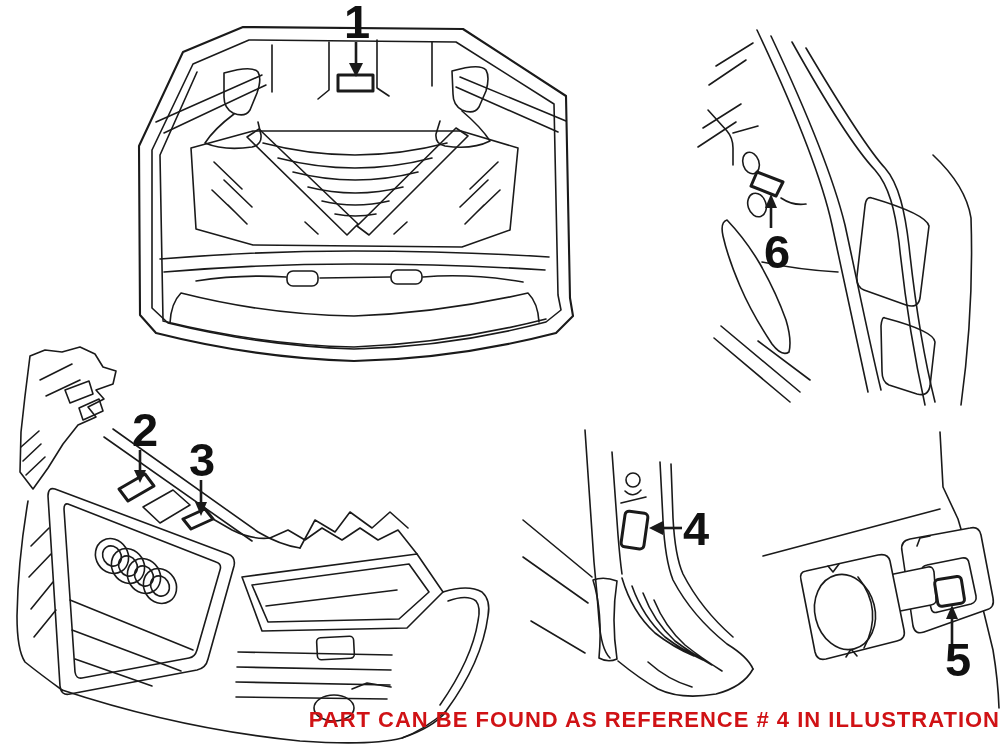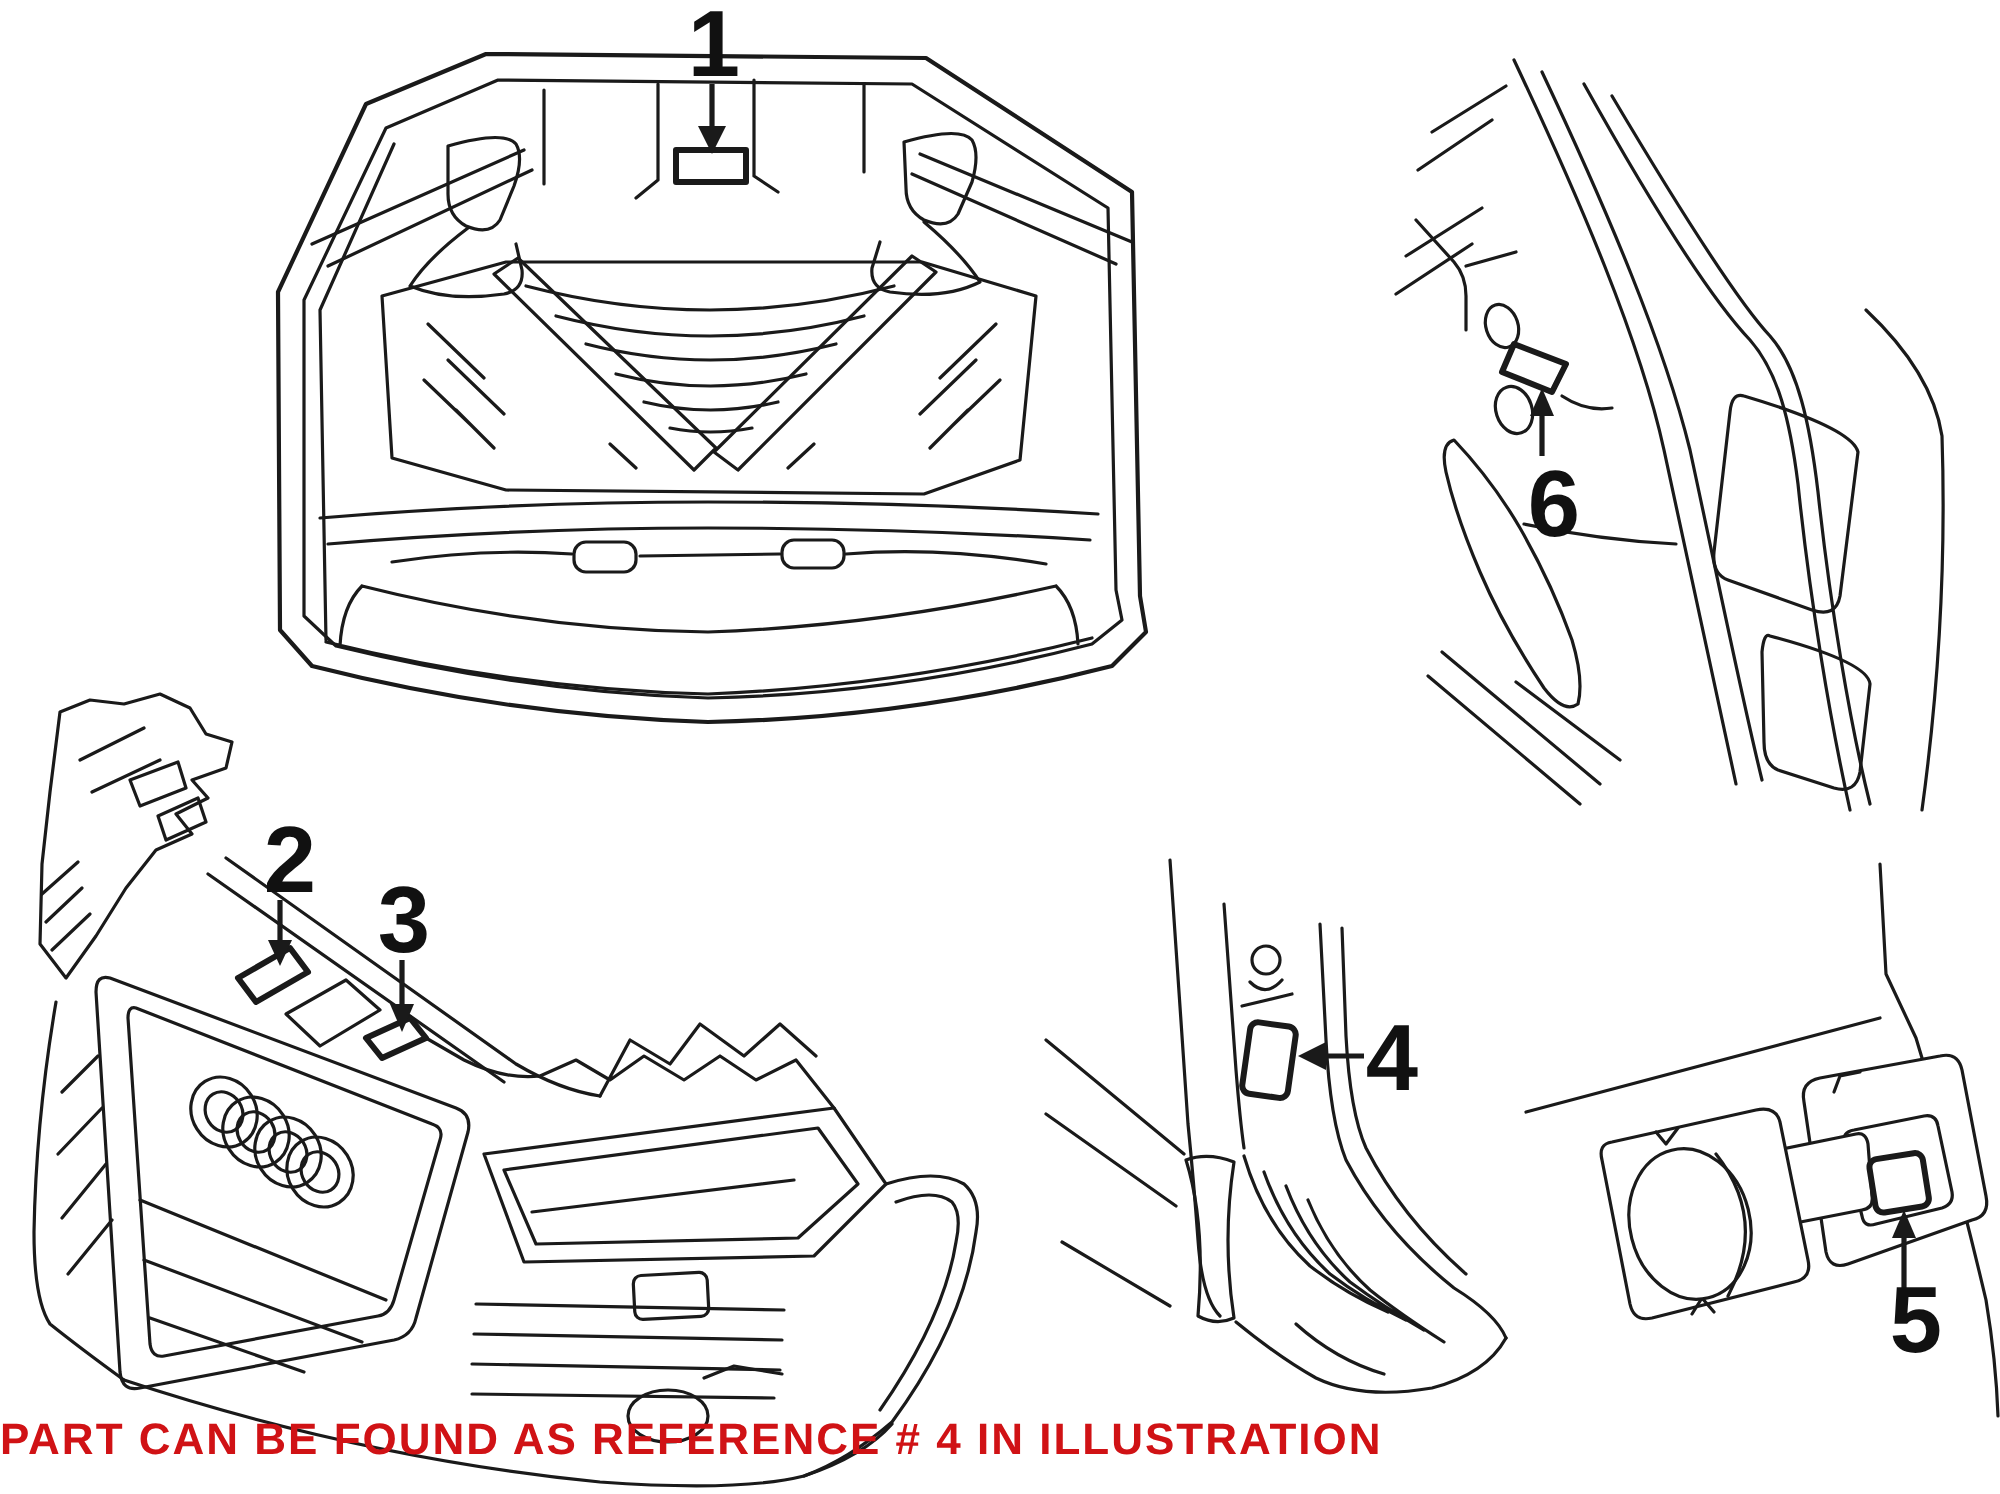--- a/index.html
+++ b/index.html
@@ -7,21 +7,21 @@
          font-family:"Liberation Sans",sans-serif;}
   .stage svg{position:absolute;left:0;top:0;}
   
   .s{fill:none;stroke:var(--line,#1a1a1a);stroke-width:1.6;stroke-linecap:round;stroke-linejoin:round;}
   .o{fill:none;stroke:var(--line,#1a1a1a);stroke-width:2.1;stroke-linecap:round;stroke-linejoin:round;}
   .w{fill:#fff;stroke:var(--line,#1a1a1a);stroke-width:1.6;stroke-linejoin:round;}
   .b{fill:#fff;stroke:var(--line,#1a1a1a);stroke-width:3;stroke-linejoin:round;}
   .shaft{fill:none;stroke:var(--line,#1a1a1a);stroke-width:2.6;stroke-linecap:butt;}
   .ah{fill:var(--line,#1a1a1a);stroke:none;}
   .num{font:bold 47px "Liberation Sans",sans-serif;fill:#111;text-anchor:middle;}
-  .caption{position:absolute;left:0;right:0;top:707px;text-align:left;
+  .caption{position:absolute;left:0;right:0;top:707px;text-align:right;
            font:bold 22px "Liberation Sans",sans-serif;letter-spacing:1px;white-space:nowrap;}
 </style>
 </head>
 <body>
 
 <div class="stage" style="background: rgb(255, 255, 255); --line: #1a1a1a;">
 <svg width="1000" height="747" viewBox="0 0 1000 747">
 
   <g>
     <path class="o" d="M243,27 L463,29 L566,96 L570,298 L573,316 L556,333 Q455,359 354,361 Q255,358 156,333 L140,315 L139,146 L183,52 Z"></path>

